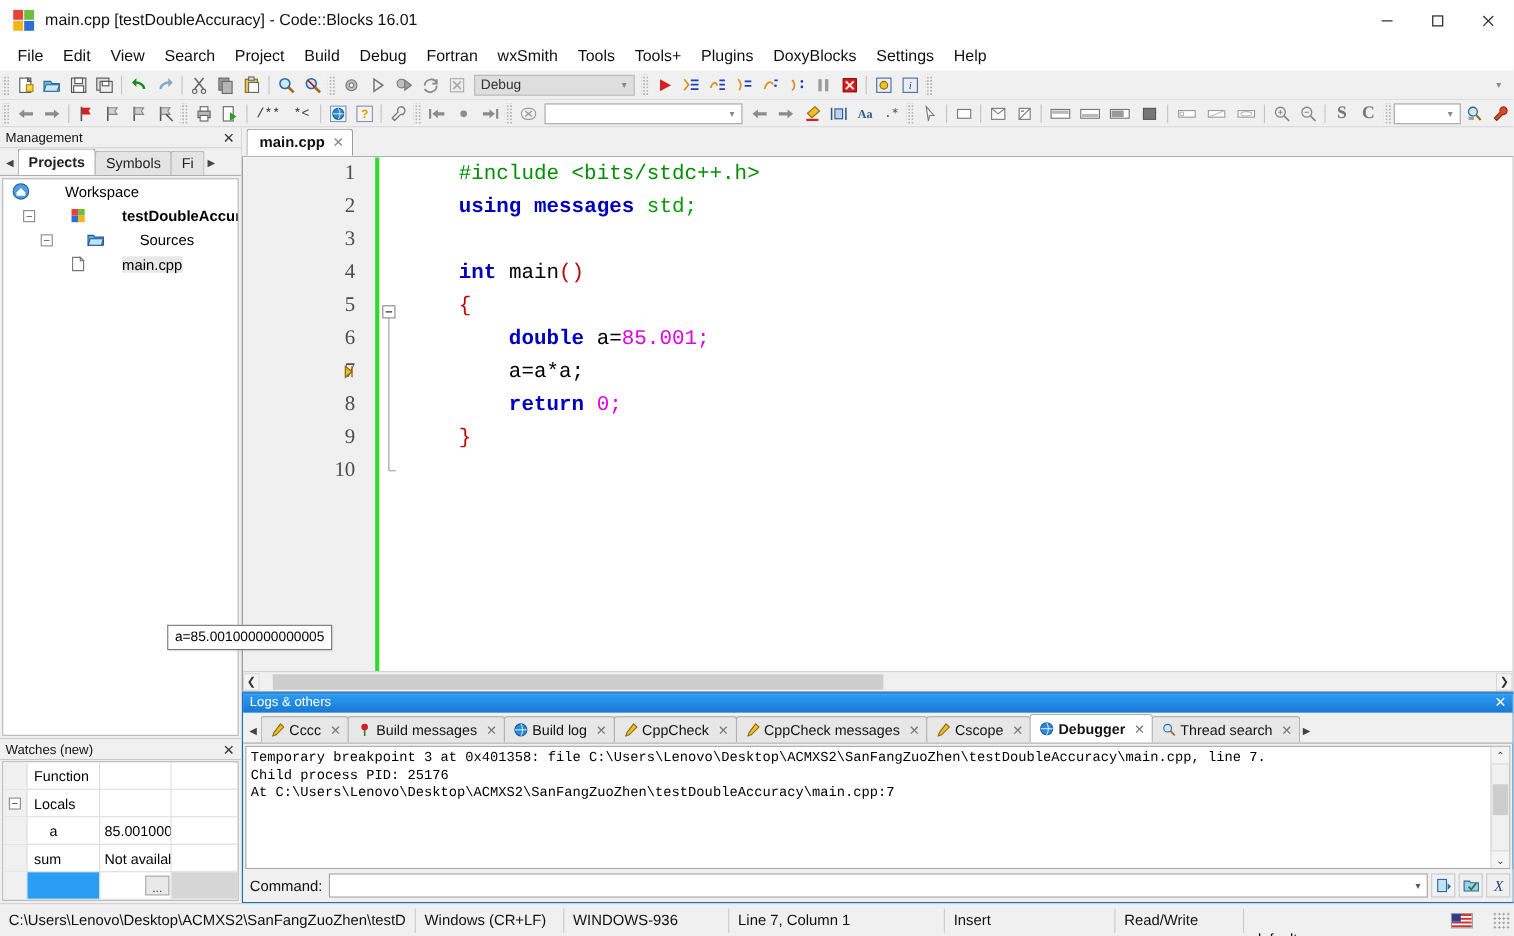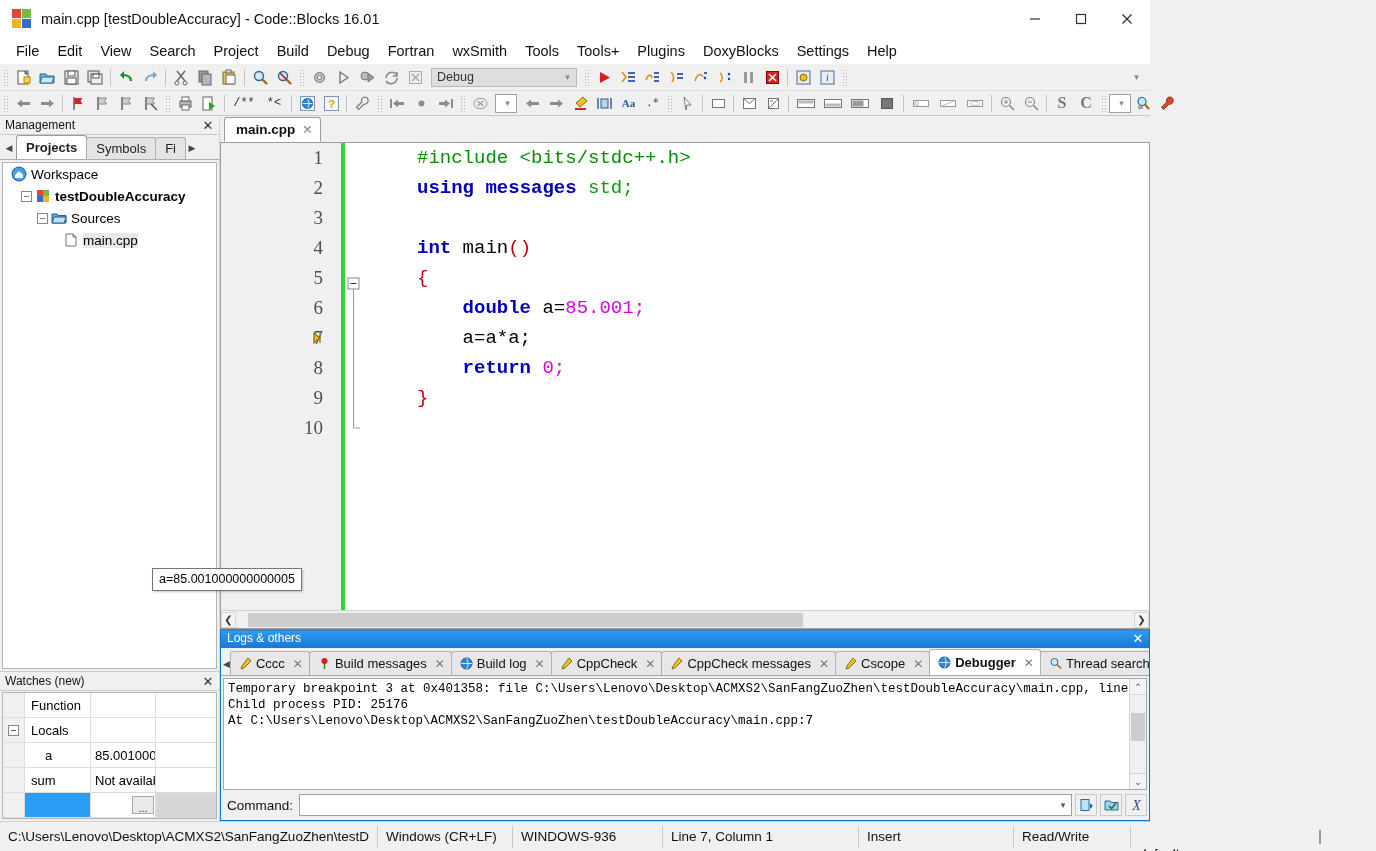--- a/index.html
+++ b/index.html
@@ -3,21 +3,21 @@
 <meta charset="utf-8">
 <style>
   * { box-sizing: border-box; }
   html, body { margin:0; padding:0; }
   body {
     width:1376px; height:851px; overflow:hidden;
     font-family:"Liberation Sans", sans-serif;
     font-size:13px; color:#000; background:#f0f0f0;
     -webkit-font-smoothing:antialiased;
   }
-  .app { width:1150px; height:851px; display:flex; flex-direction:column; background:#fff; position:relative; }
+  .app { width:1376px; height:851px; display:flex; flex-direction:column; background:#fff; position:relative; }
 
   
   .titlebar { height:38px; background:#fff; display:flex; align-items:center; flex:0 0 38px; }
   .tb-icon { width:20px; height:20px; margin:0 9px 0 12px; position:relative; flex:0 0 20px; }
   .tb-icon i { position:absolute; width:9px; height:9px; display:block; }
   .tb-icon i:nth-child(1){ left:0; top:0; background:#e8403a; }
   .tb-icon i:nth-child(2){ left:10px; top:0; background:#6fbf3c; }
   .tb-icon i:nth-child(3){ left:0; top:10px; background:#f2b61b; }
   .tb-icon i:nth-child(4){ left:10px; top:10px; background:#2b6fd4; }
   .tb-title { font-size:14.5px; color:#111; white-space:nowrap; }
@@ -60,21 +60,21 @@
   .tabstrip { height:25px; flex:0 0 25px; display:flex; align-items:flex-end; background:#f0f0f0;
       border-bottom:1px solid #aeaeae; padding-left:2px; }
   .tsarrow { width:14px; height:23px; display:flex; align-items:center; justify-content:center;
       font-size:9px; color:#444; }
   .ptab { height:22px; padding:0 9px; display:flex; align-items:center; font-size:13px;
       background:#e4e4e4; border:1px solid #b0b0b0; border-bottom:none; margin-right:-1px;
       border-radius:3px 3px 0 0; color:#222; }
   .ptab.active { background:#fff; font-weight:bold; height:24px; border-color:#9a9a9a; }
 
   .treebox { flex:1 1 auto; background:#fff; border:1px solid #b4b4b4; margin:2px; overflow:hidden; position:relative; }
-  .trow { display:flex; align-items:center; height:22px; padding-left:4px; font-size:13.5px; white-space:nowrap; }
+  .trow { display:flex; align-items:center; height:22px; padding-left:4px; font-size:13.5px; white-space:nowrap;gap:28px; }
   .tnode-toggle { width:11px; height:11px; border:1px solid #888; background:#fff; font-size:9px;
       line-height:9px; text-align:center; color:#333; margin-right:3px; flex:0 0 11px; }
   .ticon { width:16px; height:16px; margin-right:4px; flex:0 0 16px; position:relative; }
   .tlabel.sel { background:#e8e8e8; }
   .tlabel.bold { font-weight:bold; }
 
   
   .watchwrap { height:150px; flex:0 0 150px; display:flex; flex-direction:column; border-top:1px solid #c9c9c9; }
   .wtable { flex:1 1 auto; background:#fff; border:1px solid #b4b4b4; margin:1px 2px 2px 2px;
       display:flex; flex-direction:column; font-size:13px; overflow:hidden; }

